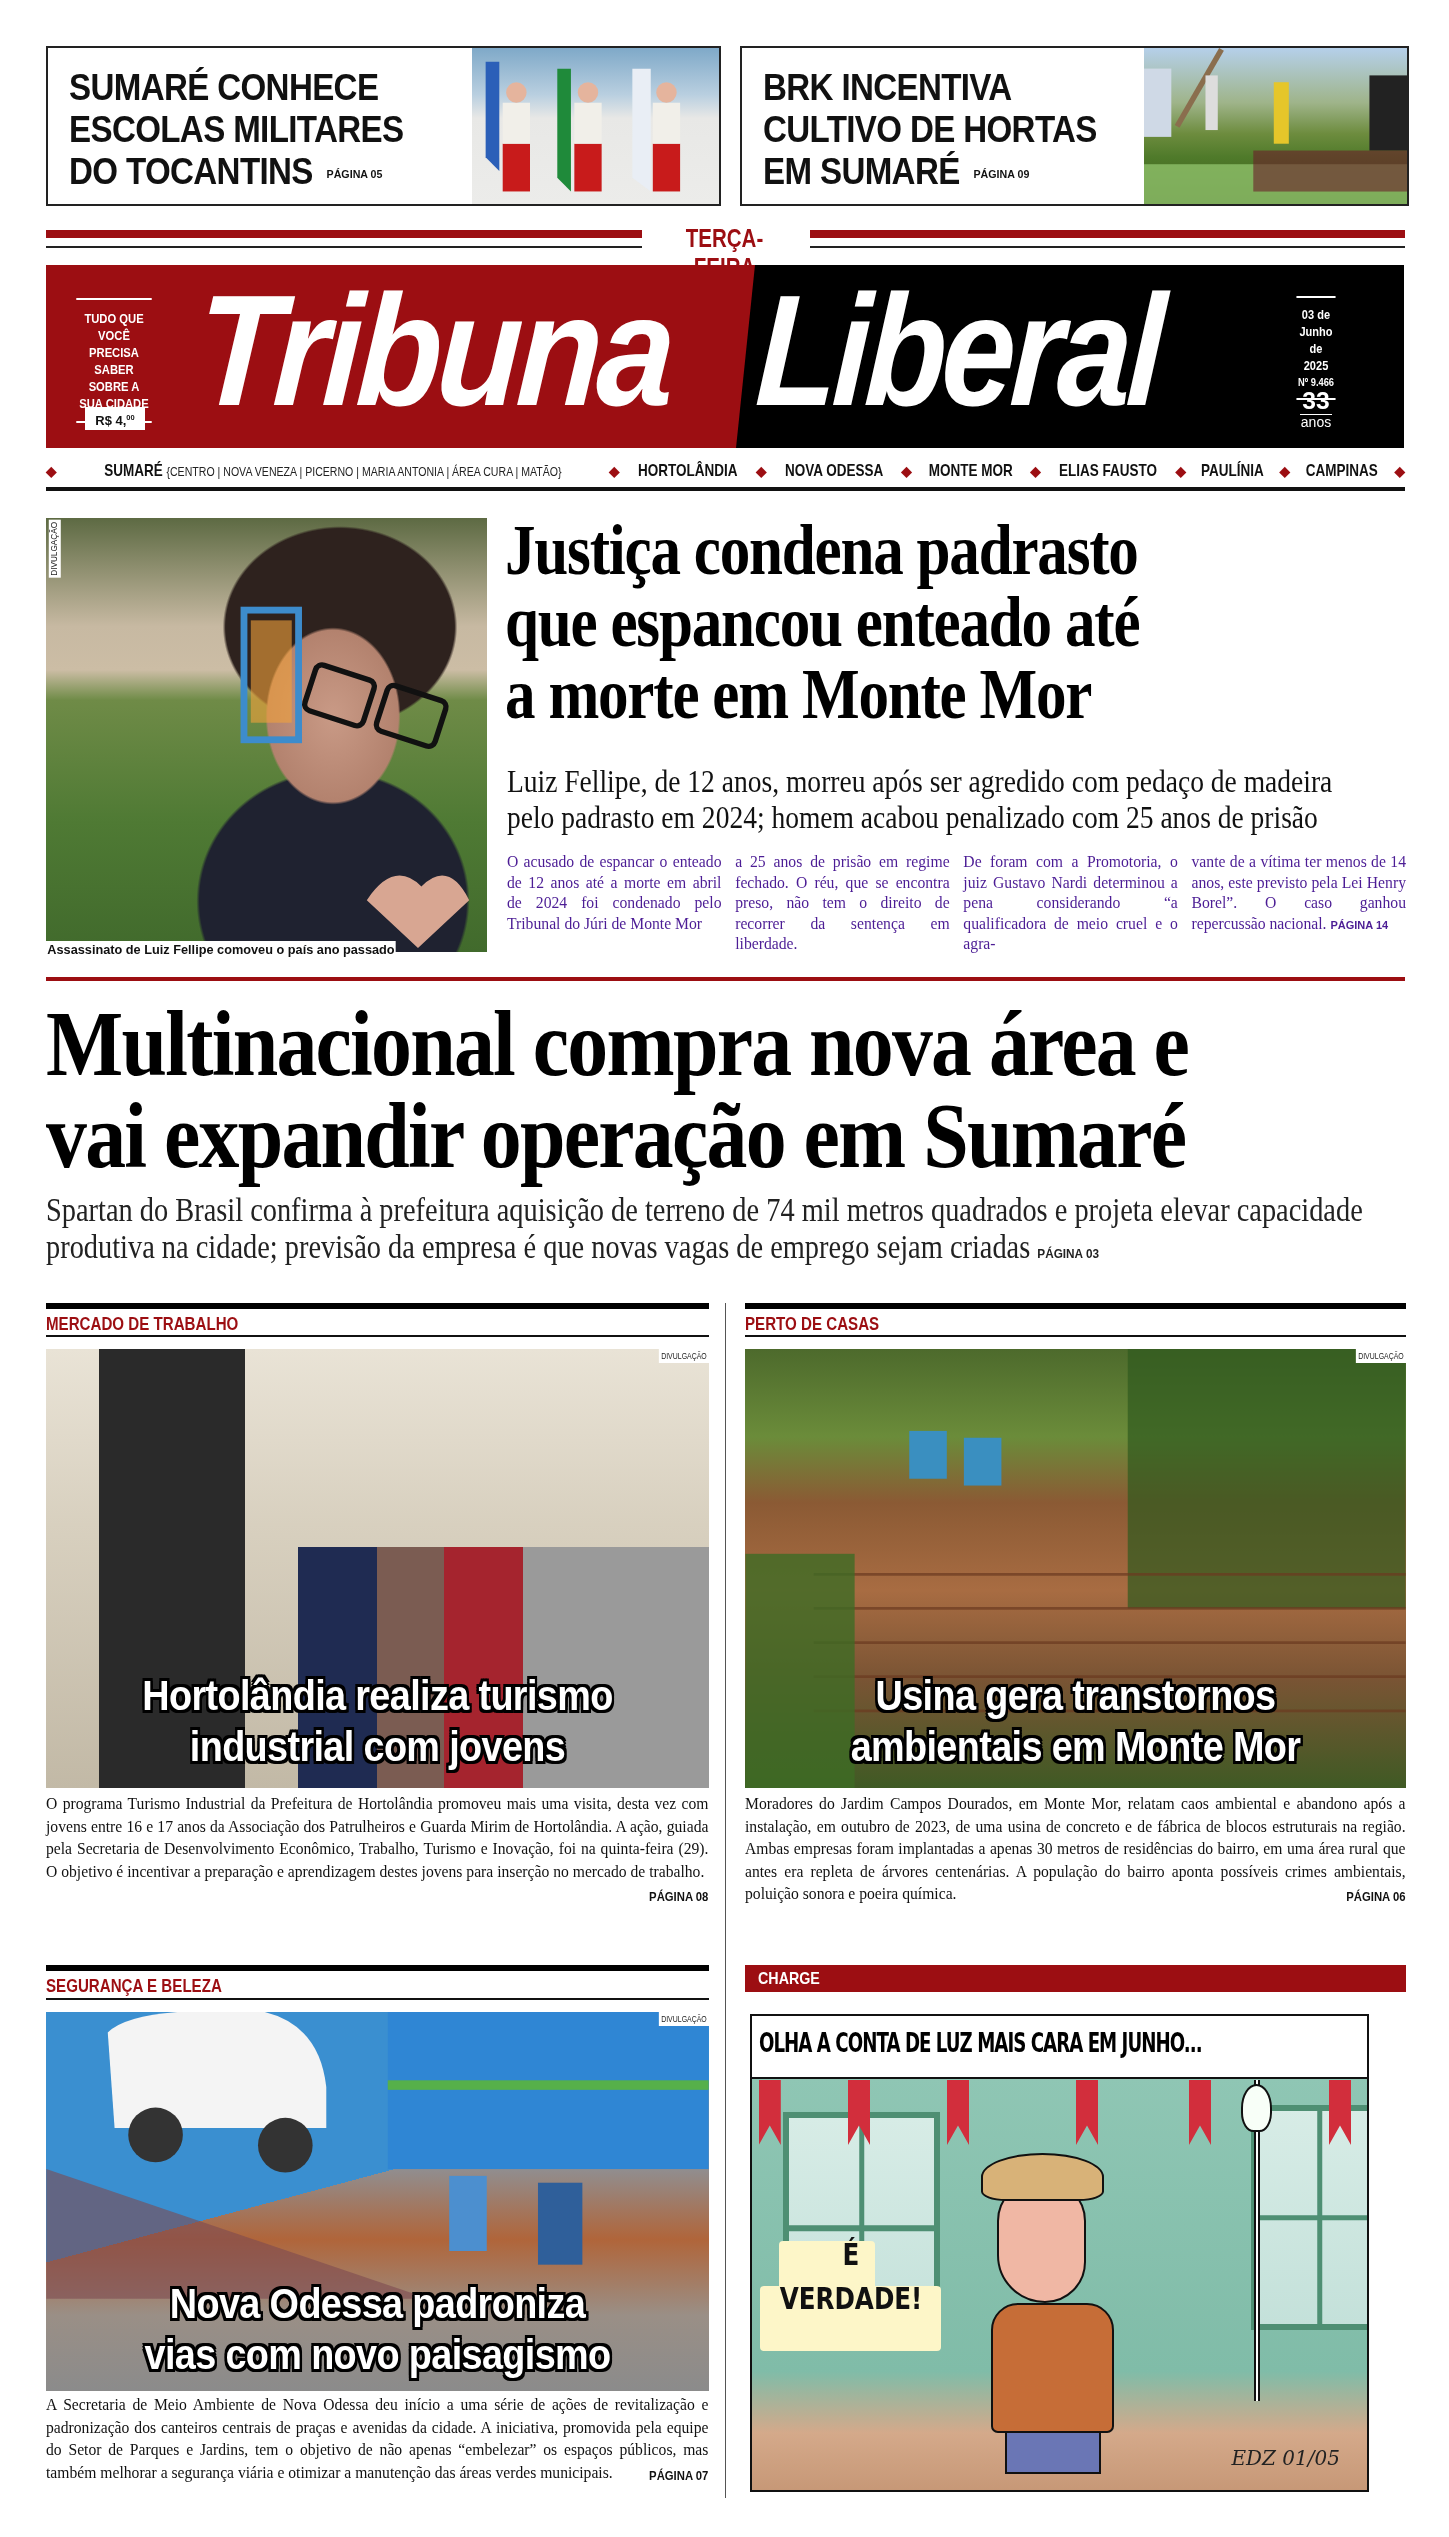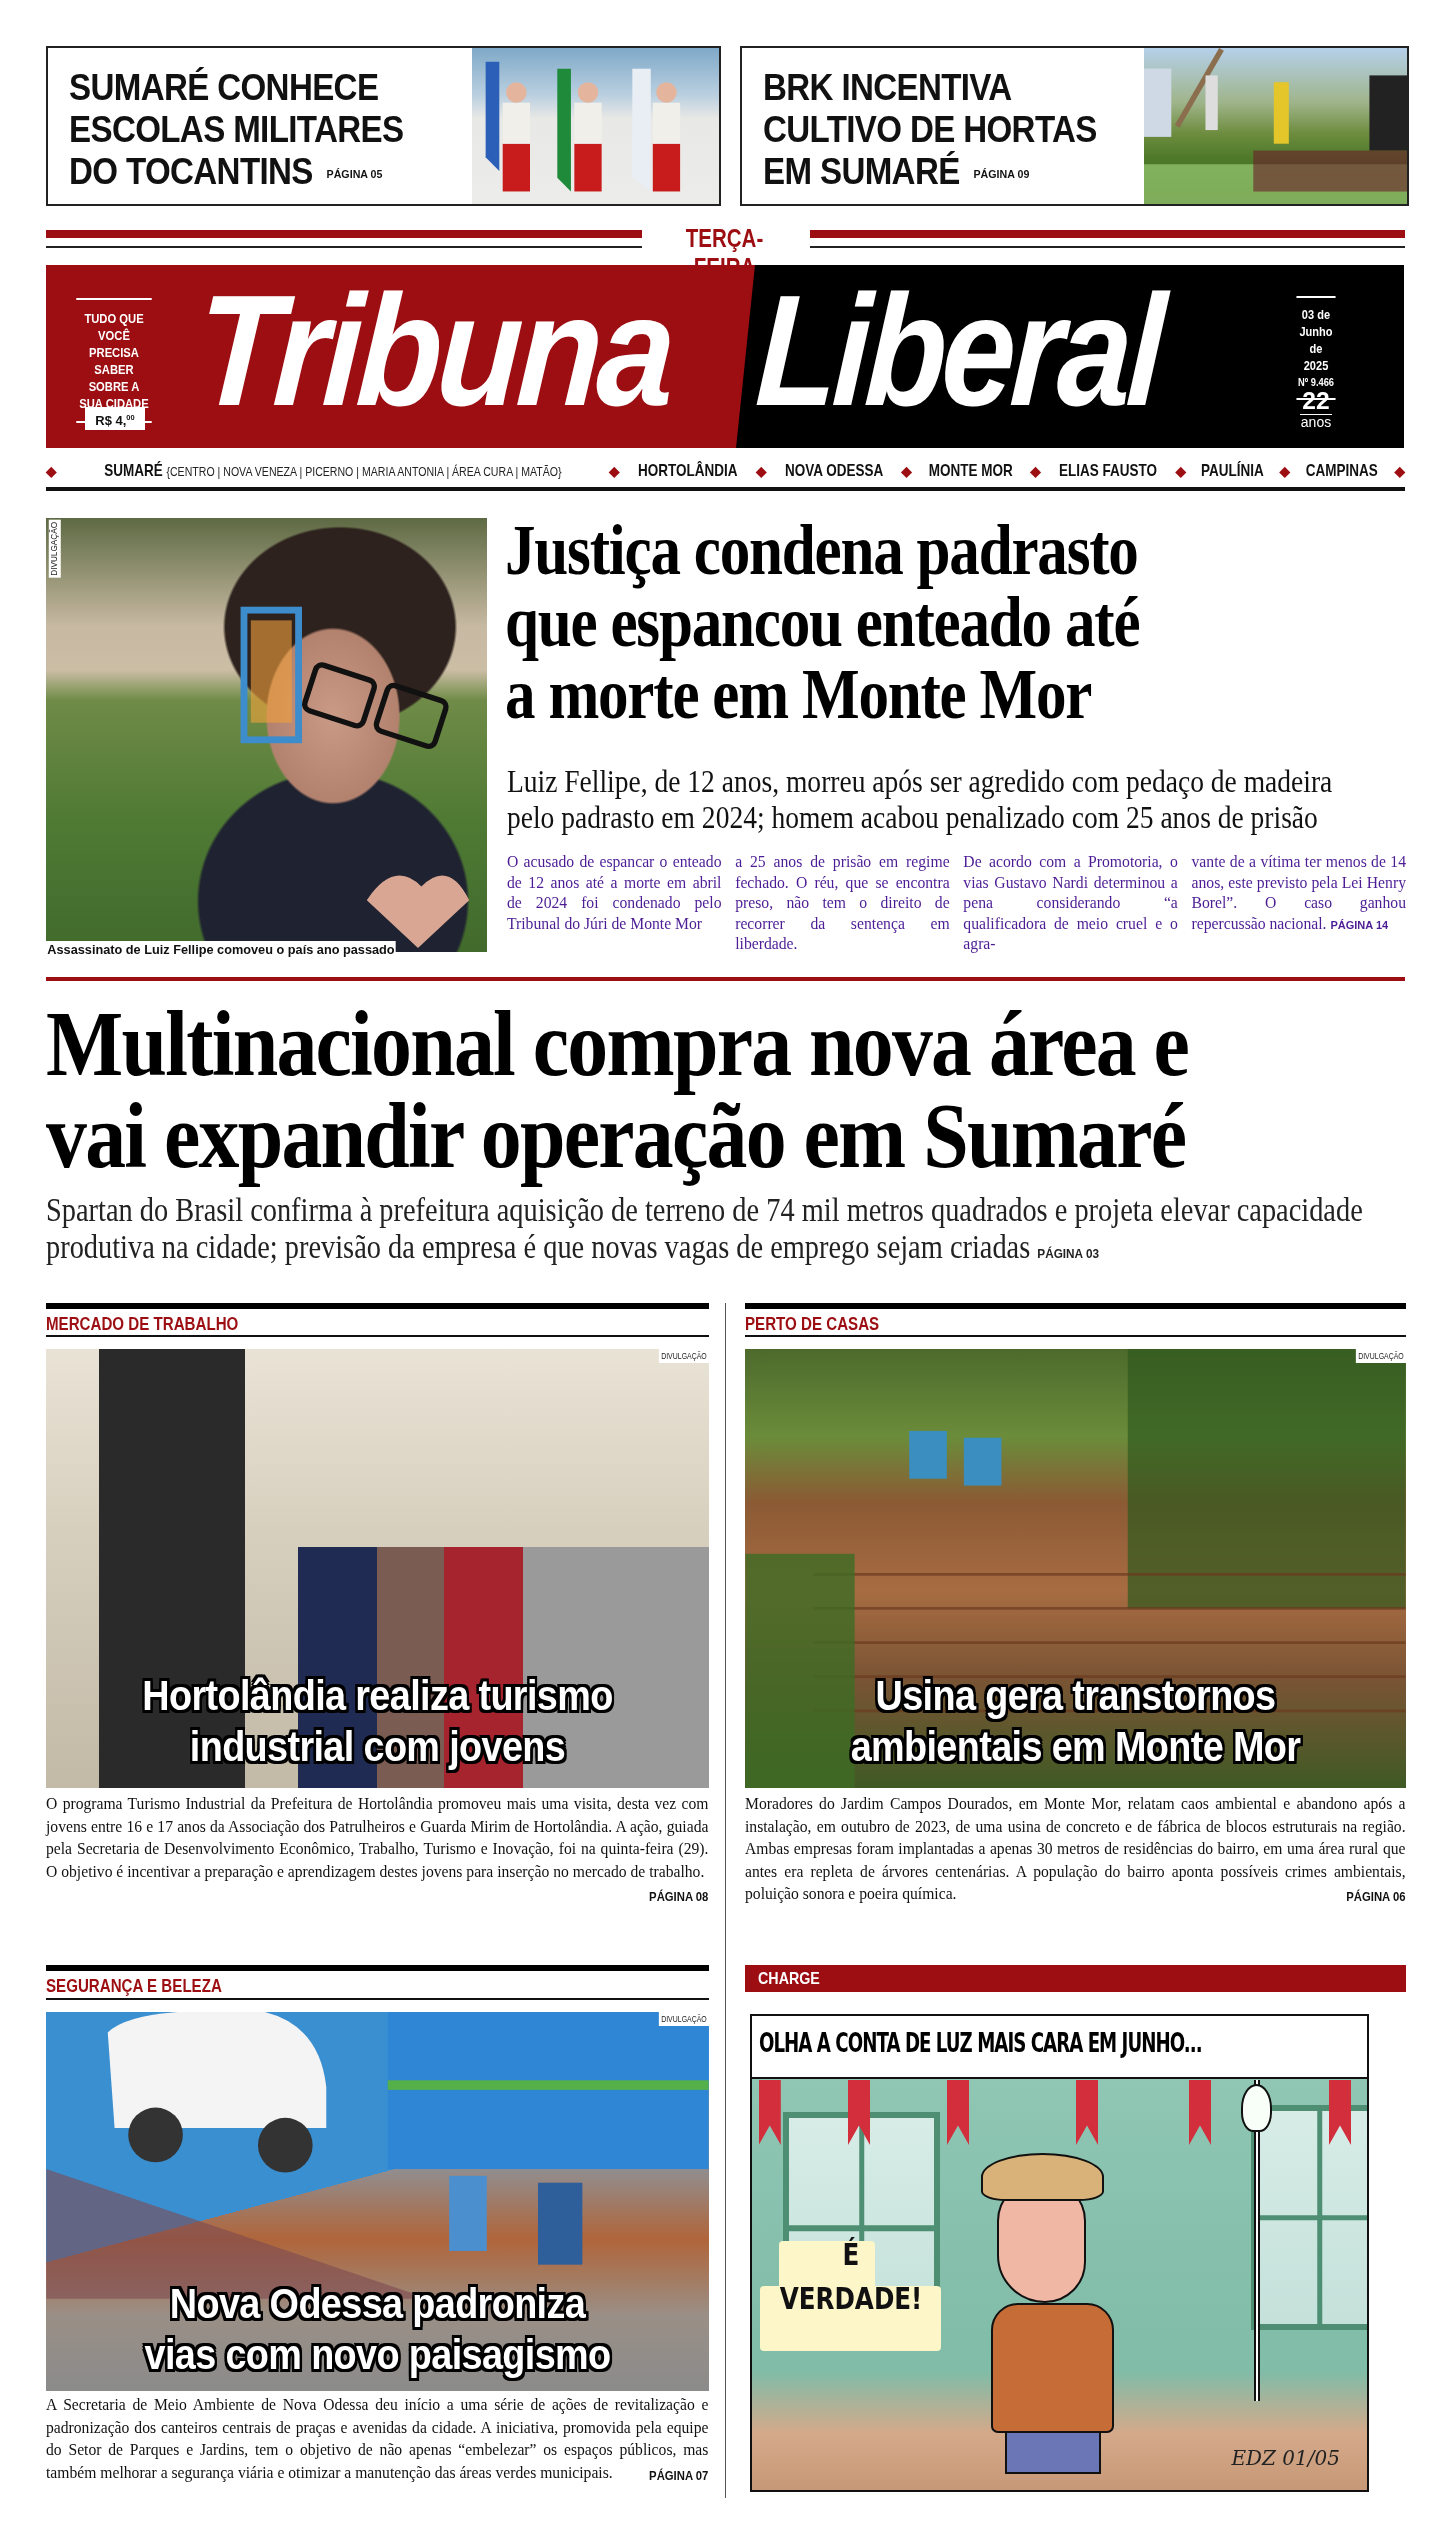--- a/index.html
+++ b/index.html
@@ -168,21 +168,21 @@
 <div class="mast-price"><span>R$ 4,</span><sup>00</sup></div>
 <div class="logo-word logo-tribuna">Tribuna</div>
 <div class="logo-word logo-liberal">Liberal</div>
 <div class="mast-date">
   <div>03 de</div>
   <div>Junho</div>
   <div>de 2025</div>
   <div style="font-size:11px;">Nº 9.466</div>
 </div>
 <div class="mast-years">
-  <div class="n">22</div>
+  <div class="n">33</div>
   <div class="a">anos</div>
 </div>
 
 <div class="citybar">
   <span class="dm">◆</span>
   <span class="cz"><span>SUMARÉ</span> <span class="sub">{CENTRO | NOVA VENEZA | PICERNO | MARIA ANTONIA | ÁREA CURA | MATÃO}</span></span>
   <span class="dm">◆</span>
   <span class="cz">HORTOLÂNDIA</span>
   <span class="dm">◆</span>
   <span class="cz">NOVA ODESSA</span>
@@ -214,21 +214,21 @@
 
 <div class="lead-head">
   <div>Justiça condena padrasto</div>
   <div>que espancou enteado até</div>
   <div>a morte em Monte Mor</div>
 </div>
 <div class="lead-sub">Luiz Fellipe, de 12 anos, morreu após ser agredido com pedaço de madeira pelo padrasto em 2024; homem acabou penalizado com 25 anos de prisão</div>
 <div class="lead-cols">
   <p>O acusado de espancar o enteado de 12 anos até a morte em abril de 2024 foi condenado pelo Tribunal do Júri de Monte Mor</p>
   <p>a 25 anos de prisão em regime fechado. O réu, que se encontra preso, não tem o direito de recorrer da sentença em liberdade.</p>
-  <p>De acordo com a Promotoria, o vias Gustavo Nardi determinou a pena considerando “a qualificadora de meio cruel e o agra-</p>
+  <p>De foram com a Promotoria, o juiz Gustavo Nardi determinou a pena considerando “a qualificadora de meio cruel e o agra-</p>
   <p><span>vante de a vítima ter menos de 14 anos, este previsto pela Lei Henry Borel”. O caso ganhou repercussão nacional.</span> <span class="pg-ref">PÁGINA 14</span></p>
 </div>
 
 <div class="main-rule"></div>
 <div class="main-head">
   <div>Multinacional compra nova área e</div>
   <div>vai expandir operação em Sumaré</div>
 </div>
 <div class="main-sub"><span>Spartan do Brasil confirma à prefeitura aquisição de terreno de 74 mil metros quadrados e projeta elevar capacidade produtiva na cidade; previsão da empresa é que novas vagas de emprego sejam criadas</span> <span class="pg-ref" style="font-size:13.7px;">PÁGINA 03</span></div>
 

